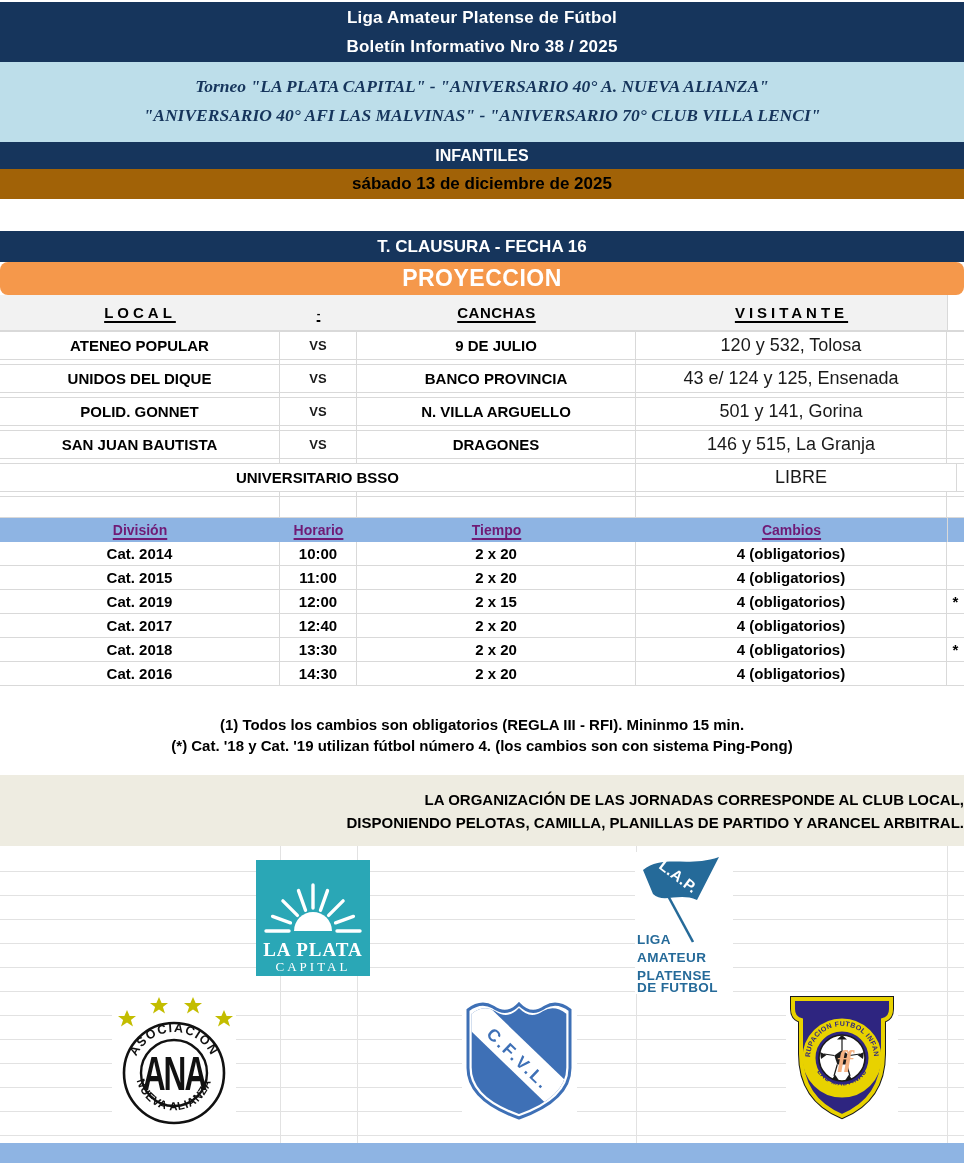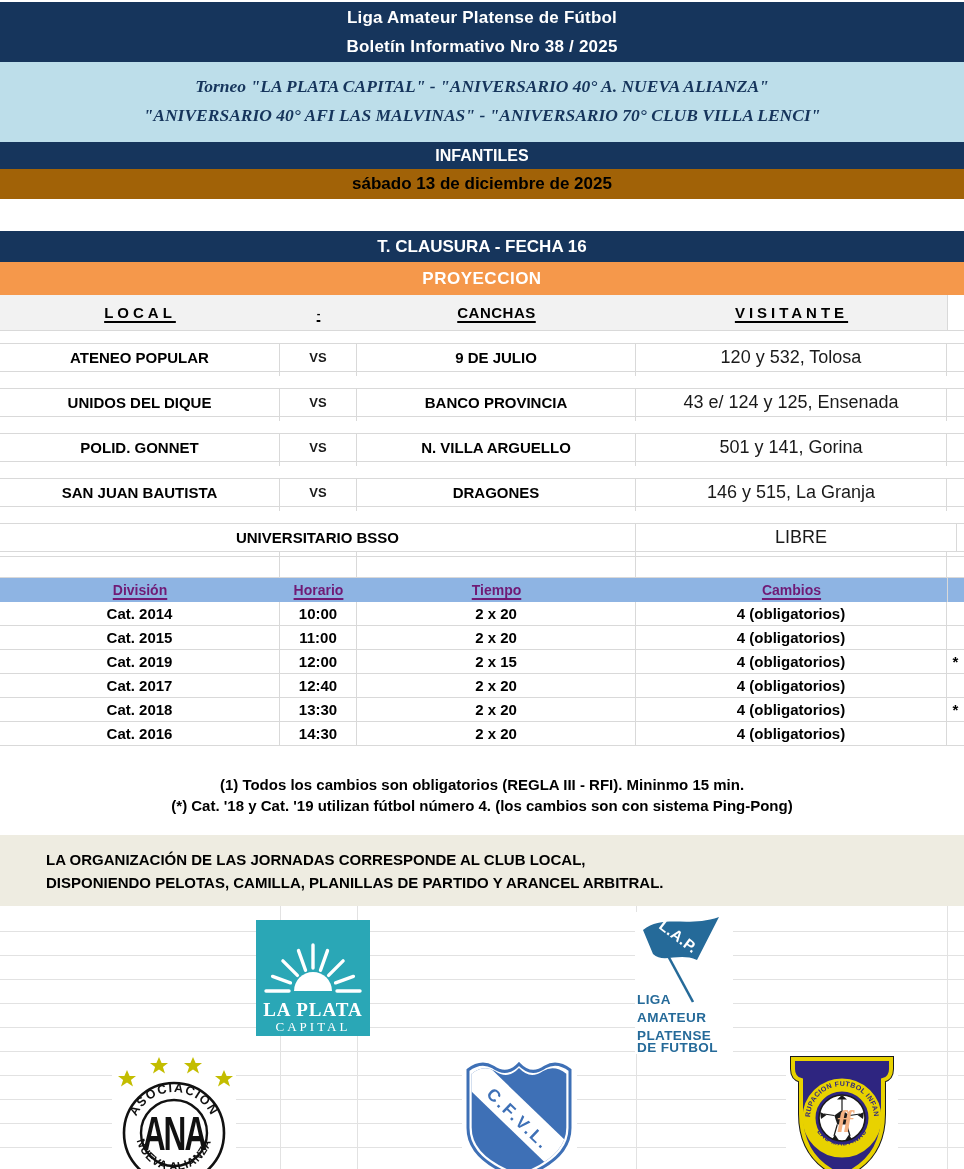--- a/index.html
+++ b/index.html
@@ -13,31 +13,31 @@
   .hdr-main { height:62px; display:flex; flex-direction:column; justify-content:center; gap:9px; border-top:2px solid #fff; }
   .hdr-main .t { font-size:17px; font-weight:bold; letter-spacing:.2px; }
   .hero { height:80px; background:#BDDEEA; color:#16355C; text-align:center;
           font-family:"Liberation Serif", serif; font-style:italic; font-weight:bold; font-size:17.5px;
           display:flex; flex-direction:column; justify-content:space-around; padding:10px 0 12px; }
   .bar { display:flex; align-items:center; justify-content:center; font-weight:bold; }
   .bar-infantiles { height:27px; font-size:16px; }
   .bar-date { height:30px; background:#a16207; color:#000; font-size:17px; }
   .gap-white { height:32px; }
   .bar-round { height:31px; font-size:17px; }
-  .bar-stage { height:33px; background:#F5984B; color:#fff; font-size:17px; letter-spacing:.5px; }
+  .bar-stage { height:33px; background:#F5984B; color:#fff; font-size:23px; letter-spacing:.5px;border-radius:8px; }
 
   
   .grid5 { display:grid; grid-template-columns:280px 77px 279px 311px 17px; }
   .fx-head { height:36px; }
   .fx-head > div { background:#F2F2F2; display:flex; align-items:center; justify-content:center;
                    font-weight:bold; font-size:15px; color:#000; border-bottom:1px solid #D9D9D9; }
   .fx-head > .c-edge { background:#fff; border-left:1px solid #D9D9D9; }
   .u { text-decoration:underline; text-underline-offset:3px; text-decoration-thickness:1.5px; }
   .ls { letter-spacing:4px; }
-  .fx-row { height:29px; border-top:1px solid #D9D9D9; border-bottom:1px solid #D9D9D9;margin-top:12px; }
+  .fx-row { height:29px; border-top:1px solid #D9D9D9; border-bottom:1px solid #D9D9D9; }
   .fx-row > div, .fx-spacer > div { border-right:1px solid #D9D9D9; display:flex; align-items:center; justify-content:center; }
   .fx-row > div:last-child, .fx-spacer > div:last-child { border-right:none; }
   .fx-spacer { height:4px; border:none; }
   .fx-row .c-local, .fx-row .c-vis { font-weight:bold; font-size:15px; color:#000; }
   .fx-row .c-vs { font-weight:bold; font-size:13px; color:#1a1a1a; }
   .fx-row .c-can { font-size:18px; color:#1a1a1a; }
   .fx-free { grid-template-columns:636px 311px 17px;gap:10px; }
   .fx-free .c-merged { font-weight:bold; font-size:15px; }
   .fx-empty { height:22px; border-top:1px solid #D9D9D9; border-bottom:1px solid #D9D9D9; }
 
@@ -49,21 +49,21 @@
   .sc-row { height:24px; border-bottom:1px solid #D9D9D9; }
   .sc-row > div { border-right:1px solid #D9D9D9; display:flex; align-items:center; justify-content:center;
                   font-weight:bold; font-size:15px; color:#000; }
   .sc-row > div:last-child { border-right:none; }
   .sc-row .c-flag { font-size:15px; }
 
   
   .notes { height:89px; display:flex; flex-direction:column; justify-content:center; align-items:center;
            gap:4px; font-weight:bold; font-size:15px; color:#000; padding-top:8px; }
   .org { height:71px; background:#EEECE1; display:flex; flex-direction:column; justify-content:center;
-         align-items:flex-start; gap:6px; font-weight:bold; font-size:15px; color:#000;padding-left:46px; }
+         align-items:flex-end; gap:6px; font-weight:bold; font-size:15px; color:#000;padding-left:46px; }
 
   
   .logos { position:relative; height:297px;
     background-image:repeating-linear-gradient(180deg, transparent 0px, transparent 23px, #E2E2E2 23px, #E2E2E2 24px);
     background-position:0 2px; }
   .vline { position:absolute; top:0; bottom:0; width:1px; background:#E2E2E2; }
   .logo { position:absolute; }
   .logo svg { display:block; }
 
   

